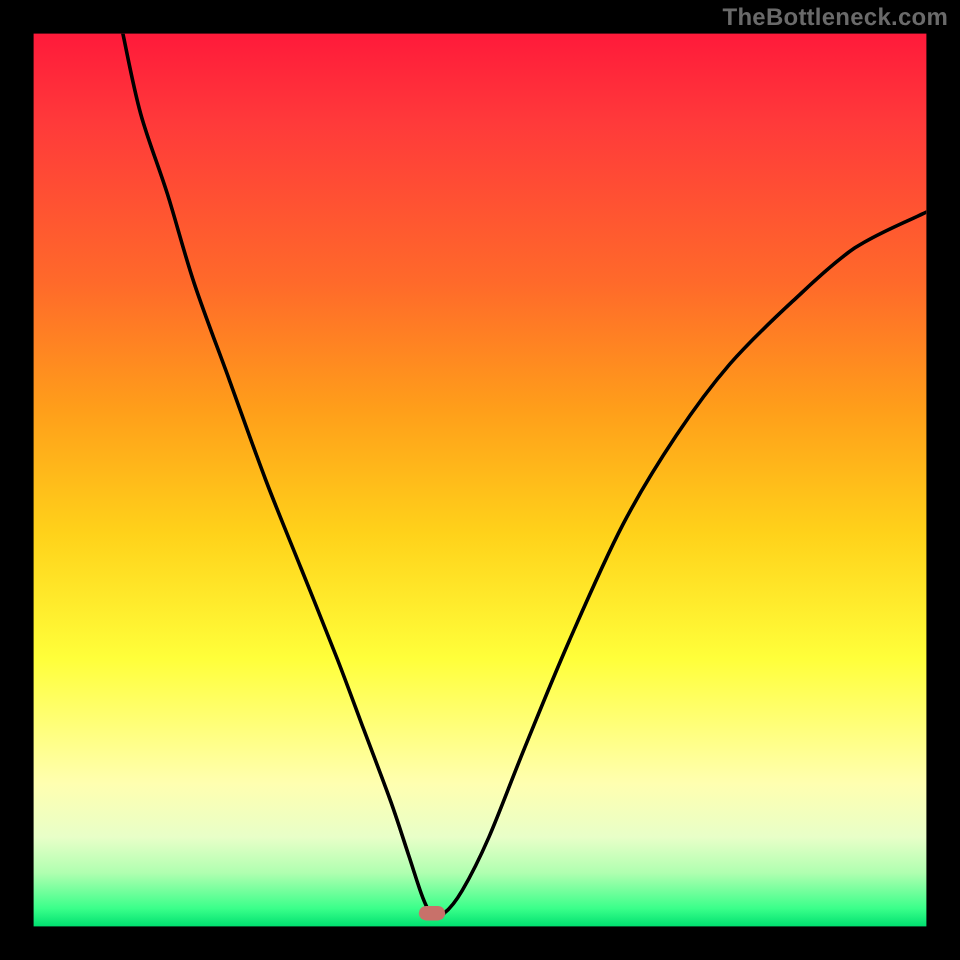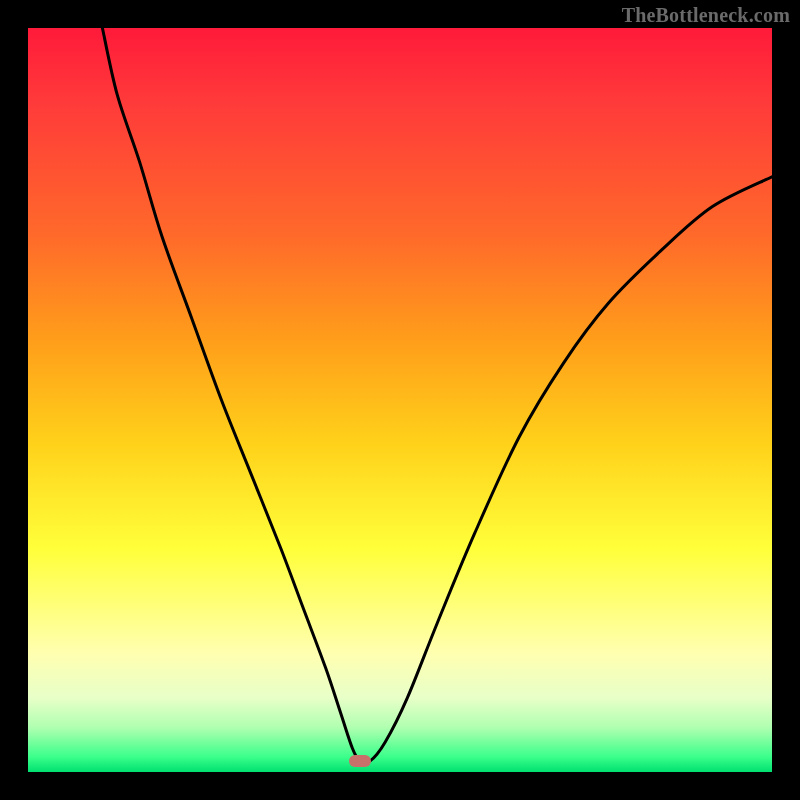--- a/index.html
+++ b/index.html
@@ -35,21 +35,21 @@
       #ffffb0 84%,
       #e8ffc8 90%,
       #b0ffb0 94%,
       #3aff8a 98%,
       #00e070 100%);
   }
   .watermark {
     position: absolute;
     top: 4px;
     right: 10px;
-    font-family: Liberation Serif, serif;
+    font-family: Liberation Sans, sans-serif;
     font-size: 20px;
     font-weight: 600;
     color: #6a6a6a;
     letter-spacing: 0.2px;
   }
   svg.curve {
     position: absolute;
     left: 0;
     top: 0;
     width: 744px;

